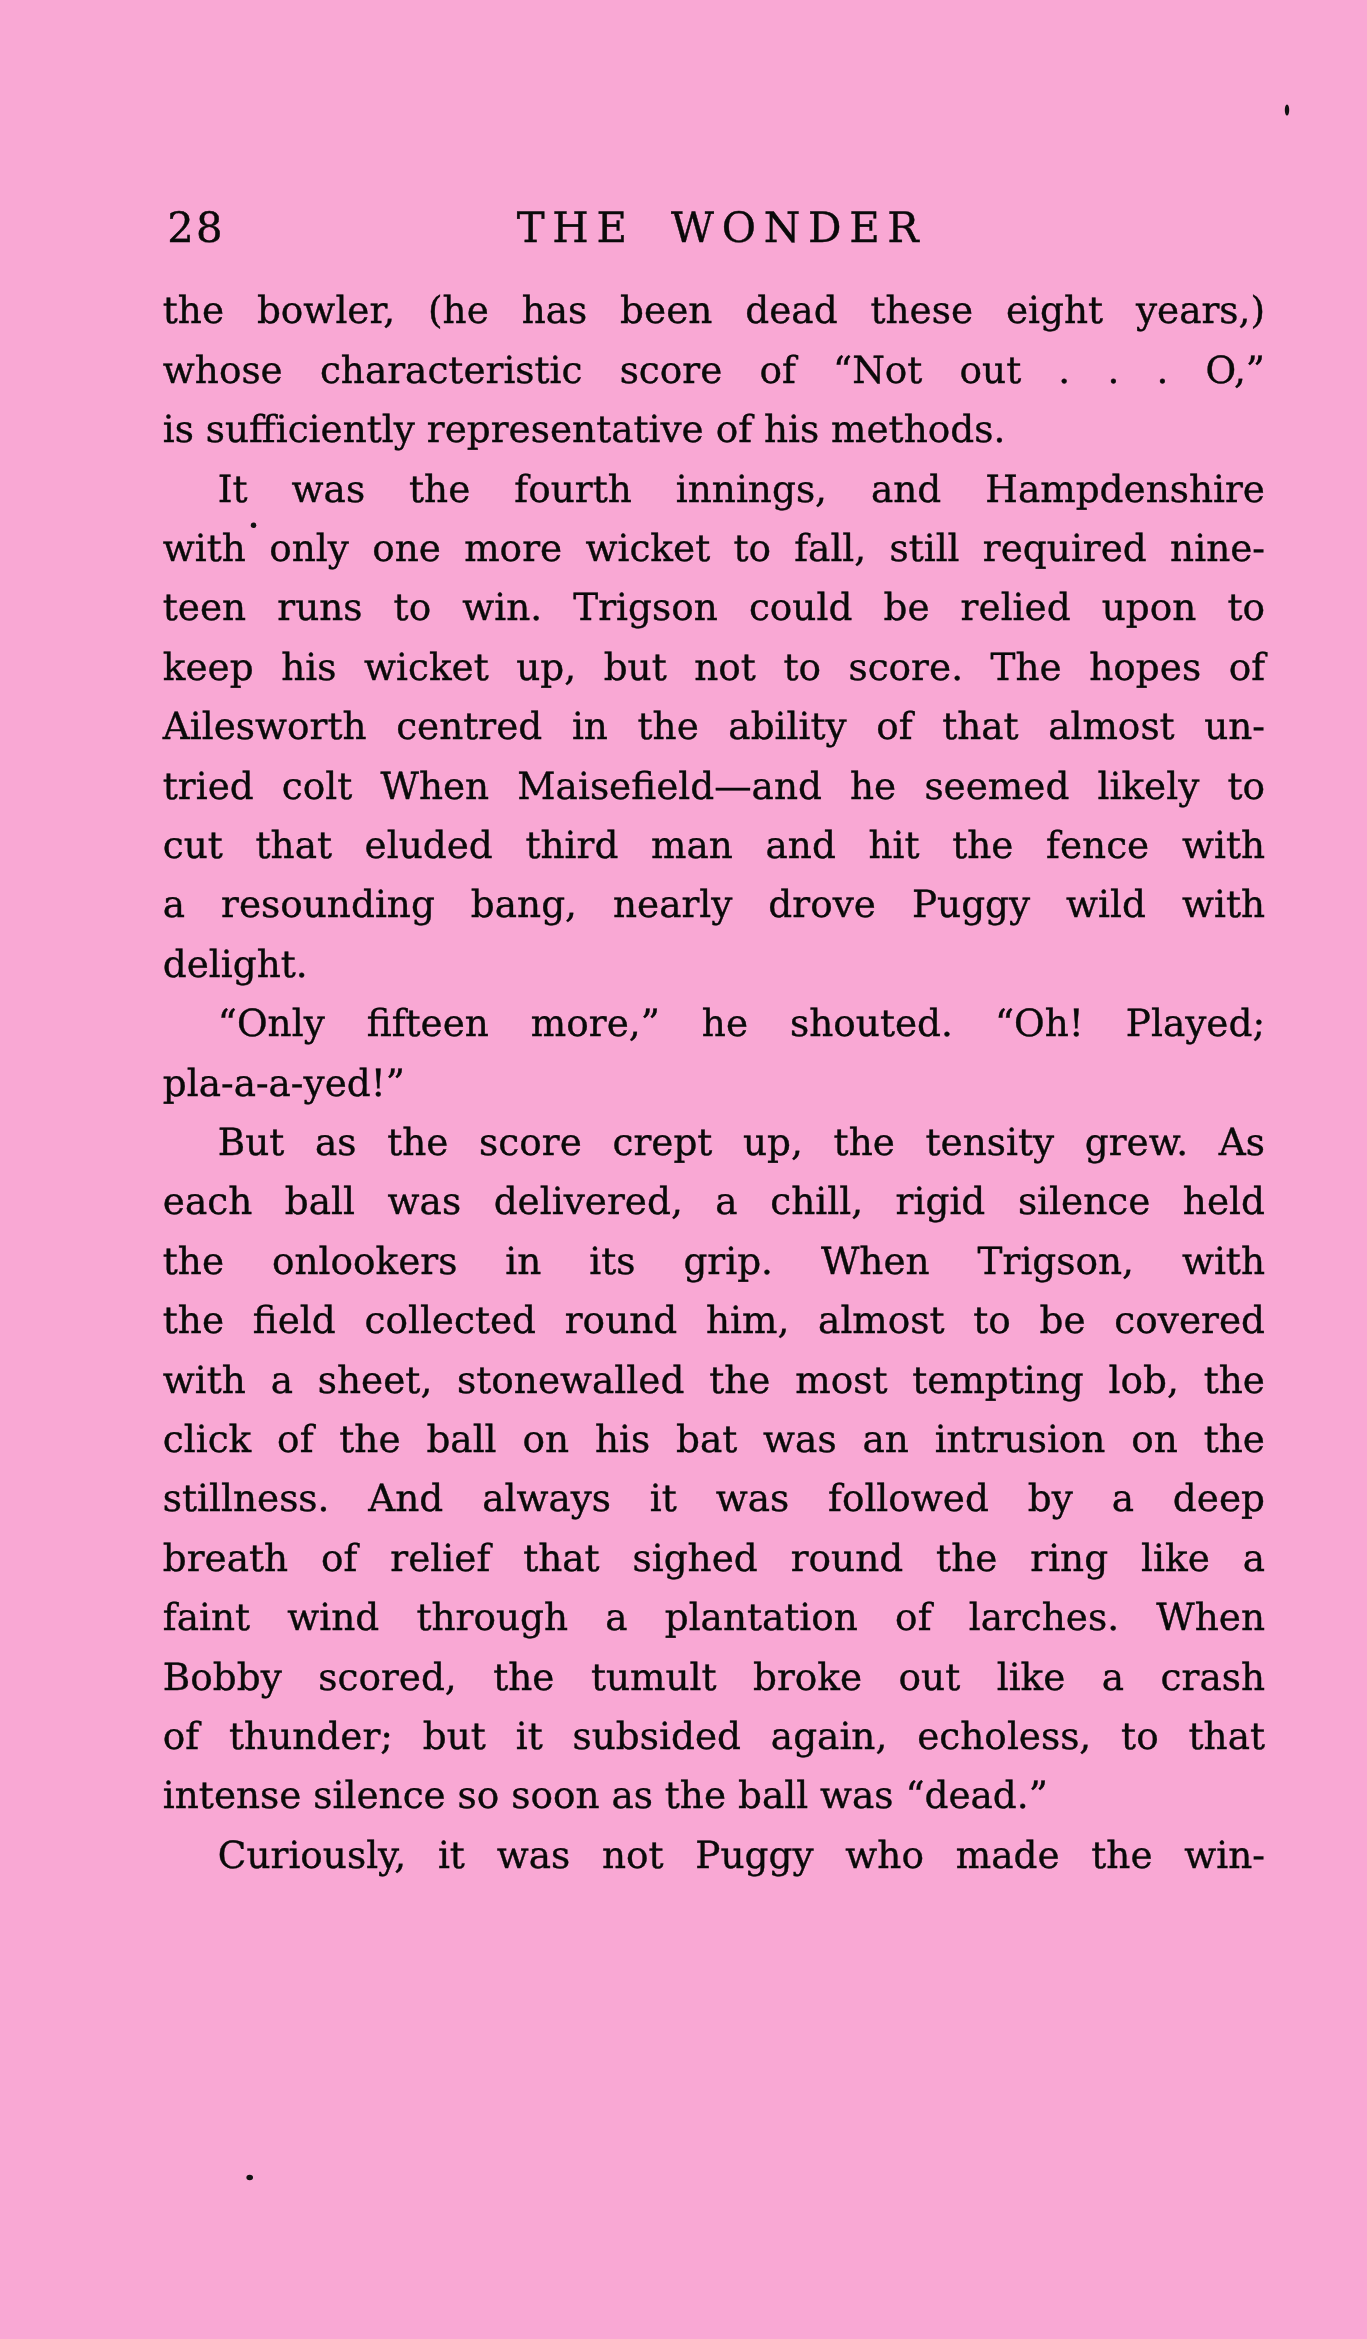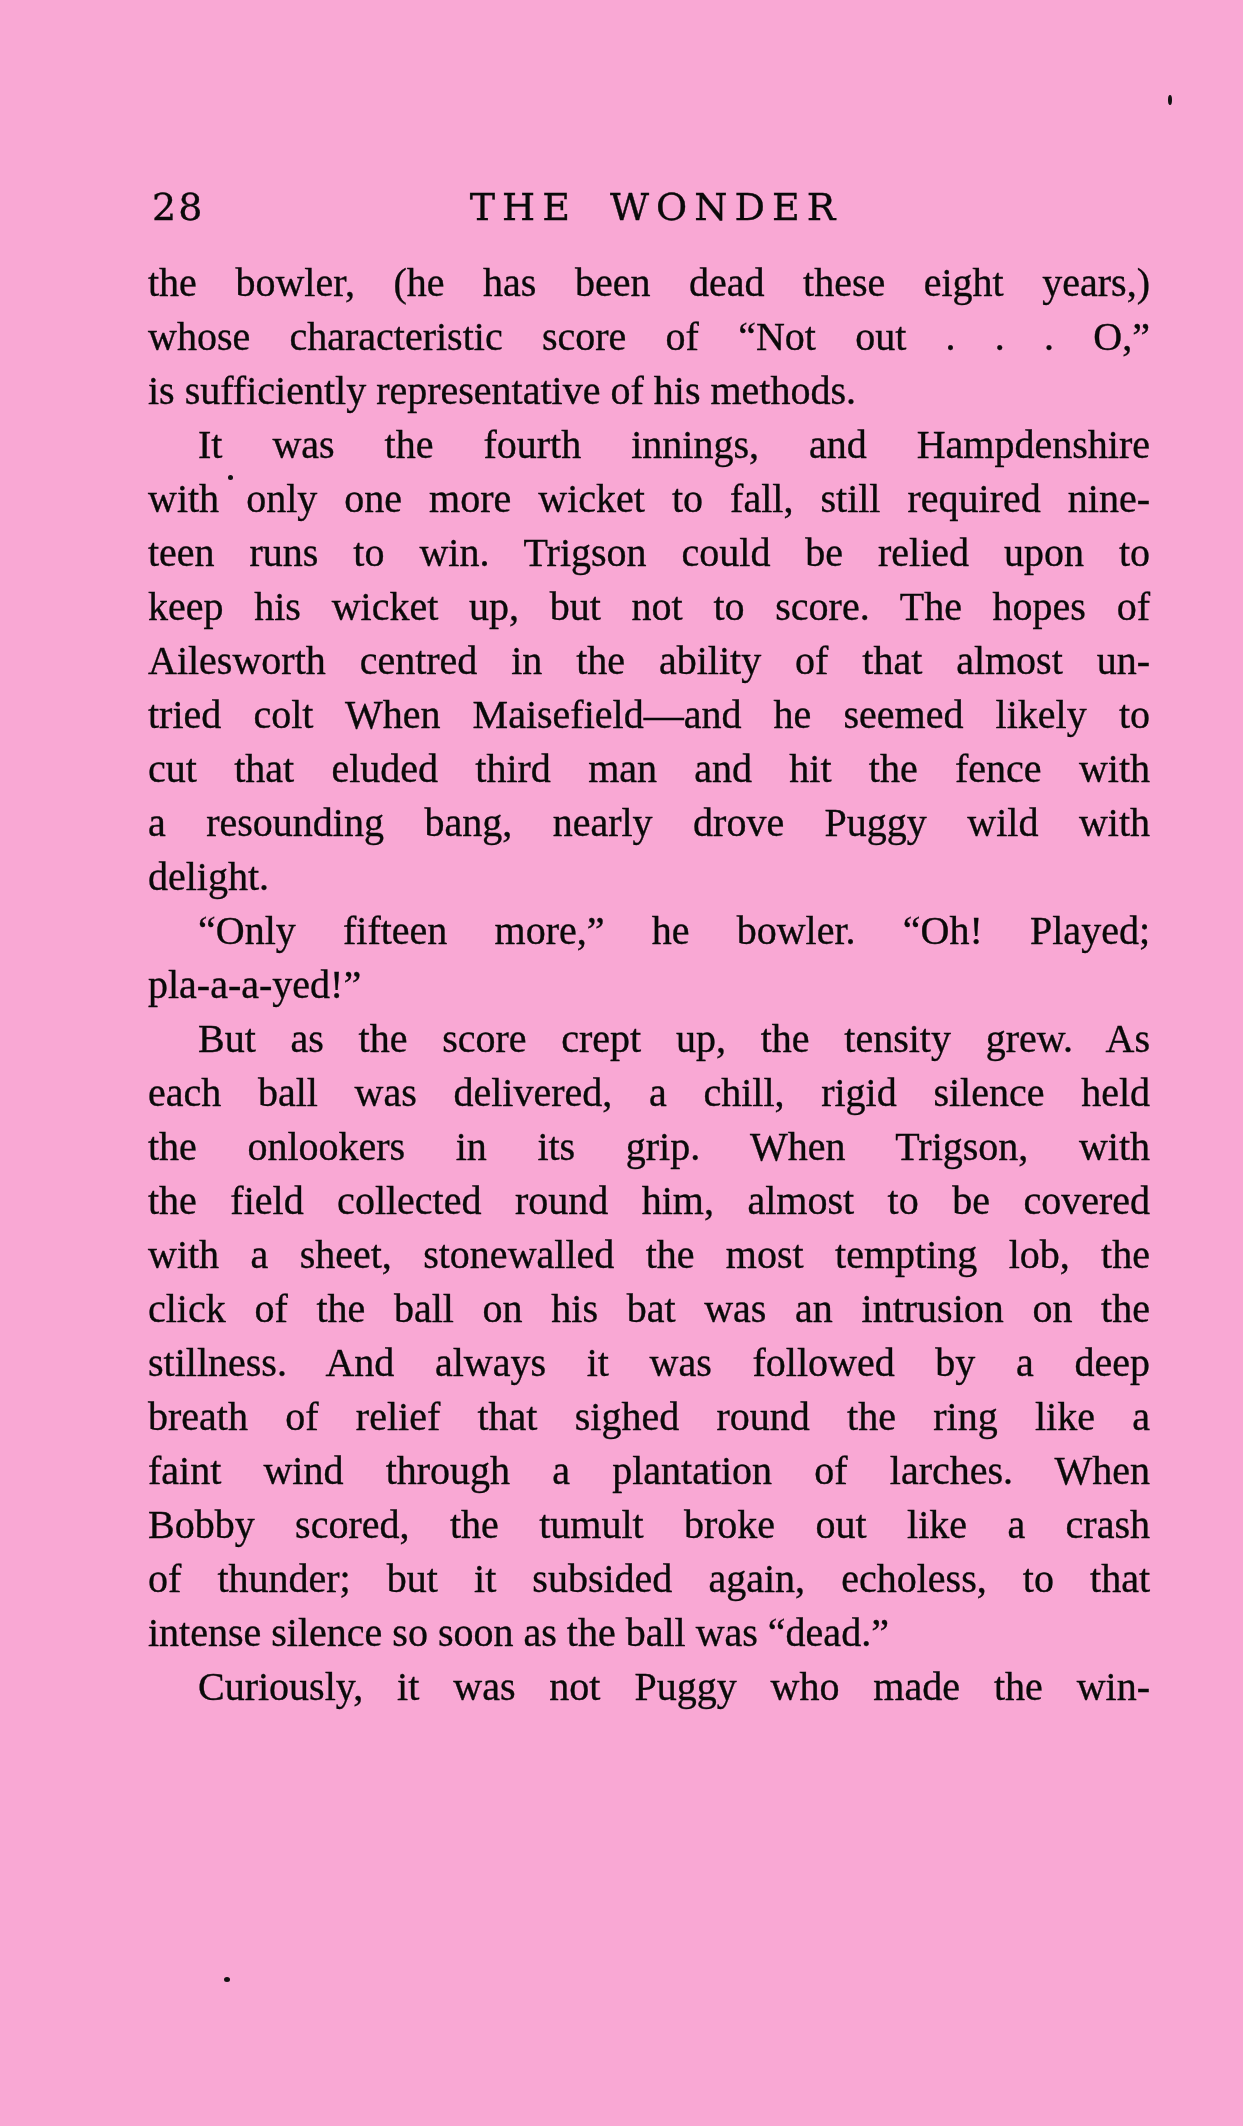--- a/index.html
+++ b/index.html
@@ -34,23 +34,22 @@
     left: 7px;
     text-align: center;
     letter-spacing: 7px;
     word-spacing: 14px;
   }
   .textblock {
     position: absolute;
     top: 256px;
     left: 148px;
     width: 1002px;
-    font-size: 40px;
+    font-size: 34px;
     line-height: 54px;
-    font-family: Liberation Serif, serif;
   }
   .line {
     text-align: justify;
     text-align-last: justify;
   }
   .line.last { text-align-last: left; }
   .line.indent { text-indent: 50px; }
   .speck {
     position: absolute;
     background: #111111;
@@ -76,21 +75,21 @@
       <div class="line last">is sufficiently representative of his methods.</div>
       <div class="line indent">It was the fourth innings, and Hampdenshire</div>
       <div class="line">with only one more wicket to fall, still required nine-</div>
       <div class="line">teen runs to win.  Trigson could be relied upon to</div>
       <div class="line">keep his wicket up, but not to score.  The hopes of</div>
       <div class="line">Ailesworth centred in the ability of that almost un-</div>
       <div class="line">tried colt When Maisefield—and he seemed likely to</div>
       <div class="line">cut that eluded third man and hit the fence with</div>
       <div class="line">a resounding bang, nearly drove Puggy wild with</div>
       <div class="line last">delight.</div>
-      <div class="line indent">“Only fifteen more,” he bowler.  “Oh!  Played;</div>
+      <div class="line indent">“Only fifteen more,” he shouted.  “Oh!  Played;</div>
       <div class="line last">pla-a-a-yed!”</div>
       <div class="line indent">But as the score crept up, the tensity grew.  As</div>
       <div class="line">each ball was delivered, a chill, rigid silence held</div>
       <div class="line">the onlookers in its grip.  When Trigson, with</div>
       <div class="line">the field collected round him, almost to be covered</div>
       <div class="line">with a sheet, stonewalled the most tempting lob, the</div>
       <div class="line">click of the ball on his bat was an intrusion on the</div>
       <div class="line">stillness.  And always it was followed by a deep</div>
       <div class="line">breath of relief that sighed round the ring like a</div>
       <div class="line">faint wind through a plantation of larches.  When</div>

